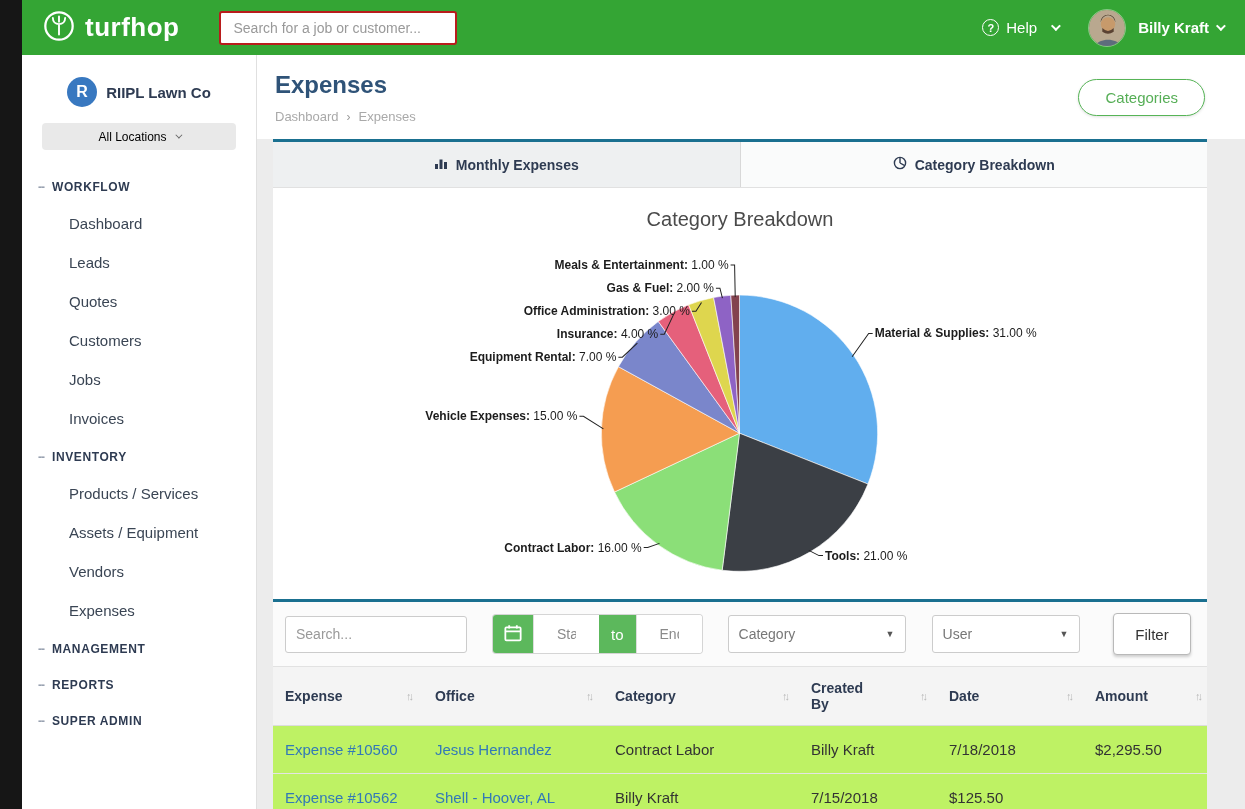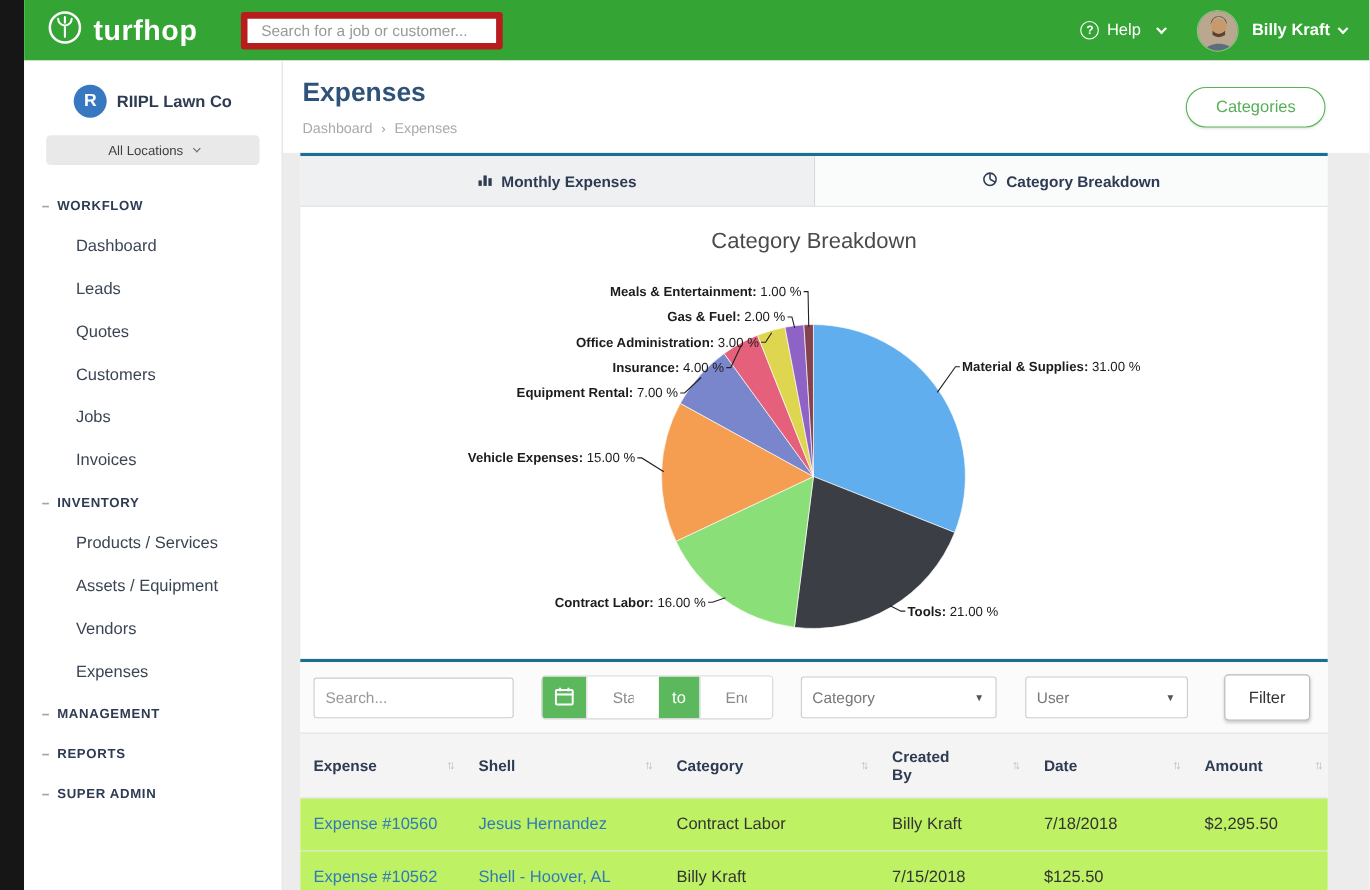--- a/index.html
+++ b/index.html
@@ -9,36 +9,36 @@
   *{box-sizing:border-box; margin:0; padding:0;}
   html,body{width:1245px;height:809px;overflow:hidden;}
   body{font-family:"Liberation Sans",sans-serif;background:#ececec;}
   
   .rail{position:fixed;left:0;top:0;width:22px;height:100%;background:#161616;z-index:20;}
   .app{margin-left:22px;height:100%;display:flex;flex-direction:column;}
   
   .topbar{height:55px;background:var(--brand-green);display:flex;align-items:center;padding:0 22px 0 20px;flex:0 0 auto;}
   .logo{display:flex;align-items:center;gap:9px;color:#fff;}
   .logo-text{font-size:26px;font-weight:700;letter-spacing:.5px;color:#fff;}
-  .top-search{width:238px;height:34px;margin-left:40px;border:6px solid #b91c1c;border-radius:3px;padding:0 12px;font-size:14px;color:#444;outline:none;background:#fff;}
+  .top-search{width:238px;height:34px;margin-left:40px;border:2px solid #b91c1c;border-radius:3px;padding:0 12px;font-size:14px;color:#444;outline:none;background:#fff;}
   .top-search::placeholder{color:#999;}
   .top-right{margin-left:auto;display:flex;align-items:center;color:#fff;}
   .help{display:flex;align-items:center;gap:7px;font-size:15px;cursor:pointer;}
   .help-circle{display:inline-flex;align-items:center;justify-content:center;width:17px;height:17px;border:1.5px solid #fff;border-radius:50%;font-size:11px;font-weight:700;}
   .chev{display:inline-block;width:7px;height:7px;border-right:2px solid currentColor;border-bottom:2px solid currentColor;transform:rotate(45deg) translateY(-2px);margin-left:7px;}
   .avatar{width:38px;height:38px;border-radius:50%;overflow:hidden;margin:0 12px 0 30px;flex:0 0 auto;border:1px solid rgba(255,255,255,.4);}
   .username{font-size:15px;font-weight:600;display:flex;align-items:center;cursor:pointer;}
   
   .main-row{flex:1;display:flex;min-height:0;}
   
   .sidebar{width:235px;background:#fff;border-right:1px solid #e0e0e0;flex:0 0 auto;overflow:hidden;}
   .company{display:flex;align-items:center;justify-content:center;gap:9px;padding:22px 10px 16px;}
   .company-badge{width:30px;height:30px;border-radius:50%;background:#3878c0;color:#fff;font-weight:700;font-size:16px;display:flex;align-items:center;justify-content:center;}
   .company-name{font-size:15px;font-weight:700;color:#2e3b52;}
-  .location-pill{margin:0 20px 10px;background:#e9e9e9;border-radius:4px;height:27px;display:flex;align-items:center;justify-content:center;font-size:12px;color:#404040;cursor:pointer;}
+  .location-pill{margin:0 20px 10px;background:#e9e9e9;border-radius:4px;height:27px;display:flex;align-items:center;justify-content:center;font-size:12px;color:#000000;cursor:pointer;}
   .location-pill .chev{width:5px;height:5px;border-width:1.5px;color:#666;margin-left:8px;}
   .nav{margin-top:18px;}
   .nav-section{display:flex;align-items:center;gap:8px;padding:12px 16px 10px;color:var(--nav-navy);font-size:12px;font-weight:700;letter-spacing:.6px;}
   .tree-icon{color:#98a1b0;font-weight:700;font-size:12px;letter-spacing:-1px;}
   .nav-item{padding:11px 18px 11px 47px;font-size:15px;color:#3a4554;cursor:pointer;}
   
   .content{flex:1;display:flex;flex-direction:column;min-width:0;background:#ececec;overflow:hidden;}
   .page-head{background:#fff;padding:16px 40px 15px 18px;display:flex;justify-content:space-between;align-items:center;flex:0 0 auto;}
   .page-title{font-size:24px;font-weight:600;color:var(--title-navy);}
   .breadcrumb{margin-top:10px;font-size:13px;color:#a9a9a9;display:flex;align-items:center;gap:8px;}
@@ -270,21 +270,21 @@
           <button class="filter-btn">Filter</button>
         </div>
 
         <div class="tbl">
           <div class="thead" id="table-head">
               <div class="th">
                 <span class="th-label">Expense</span>
                 <span class="sort-icon">↑↓</span>
               </div>
               <div class="th">
-                <span class="th-label">Shell</span>
+                <span class="th-label">Office</span>
                 <span class="sort-icon">↑↓</span>
               </div>
               <div class="th">
                 <span class="th-label">Category</span>
                 <span class="sort-icon">↑↓</span>
               </div>
               <div class="th">
                 <span class="th-label">Created By</span>
                 <span class="sort-icon">↑↓</span>
               </div>

